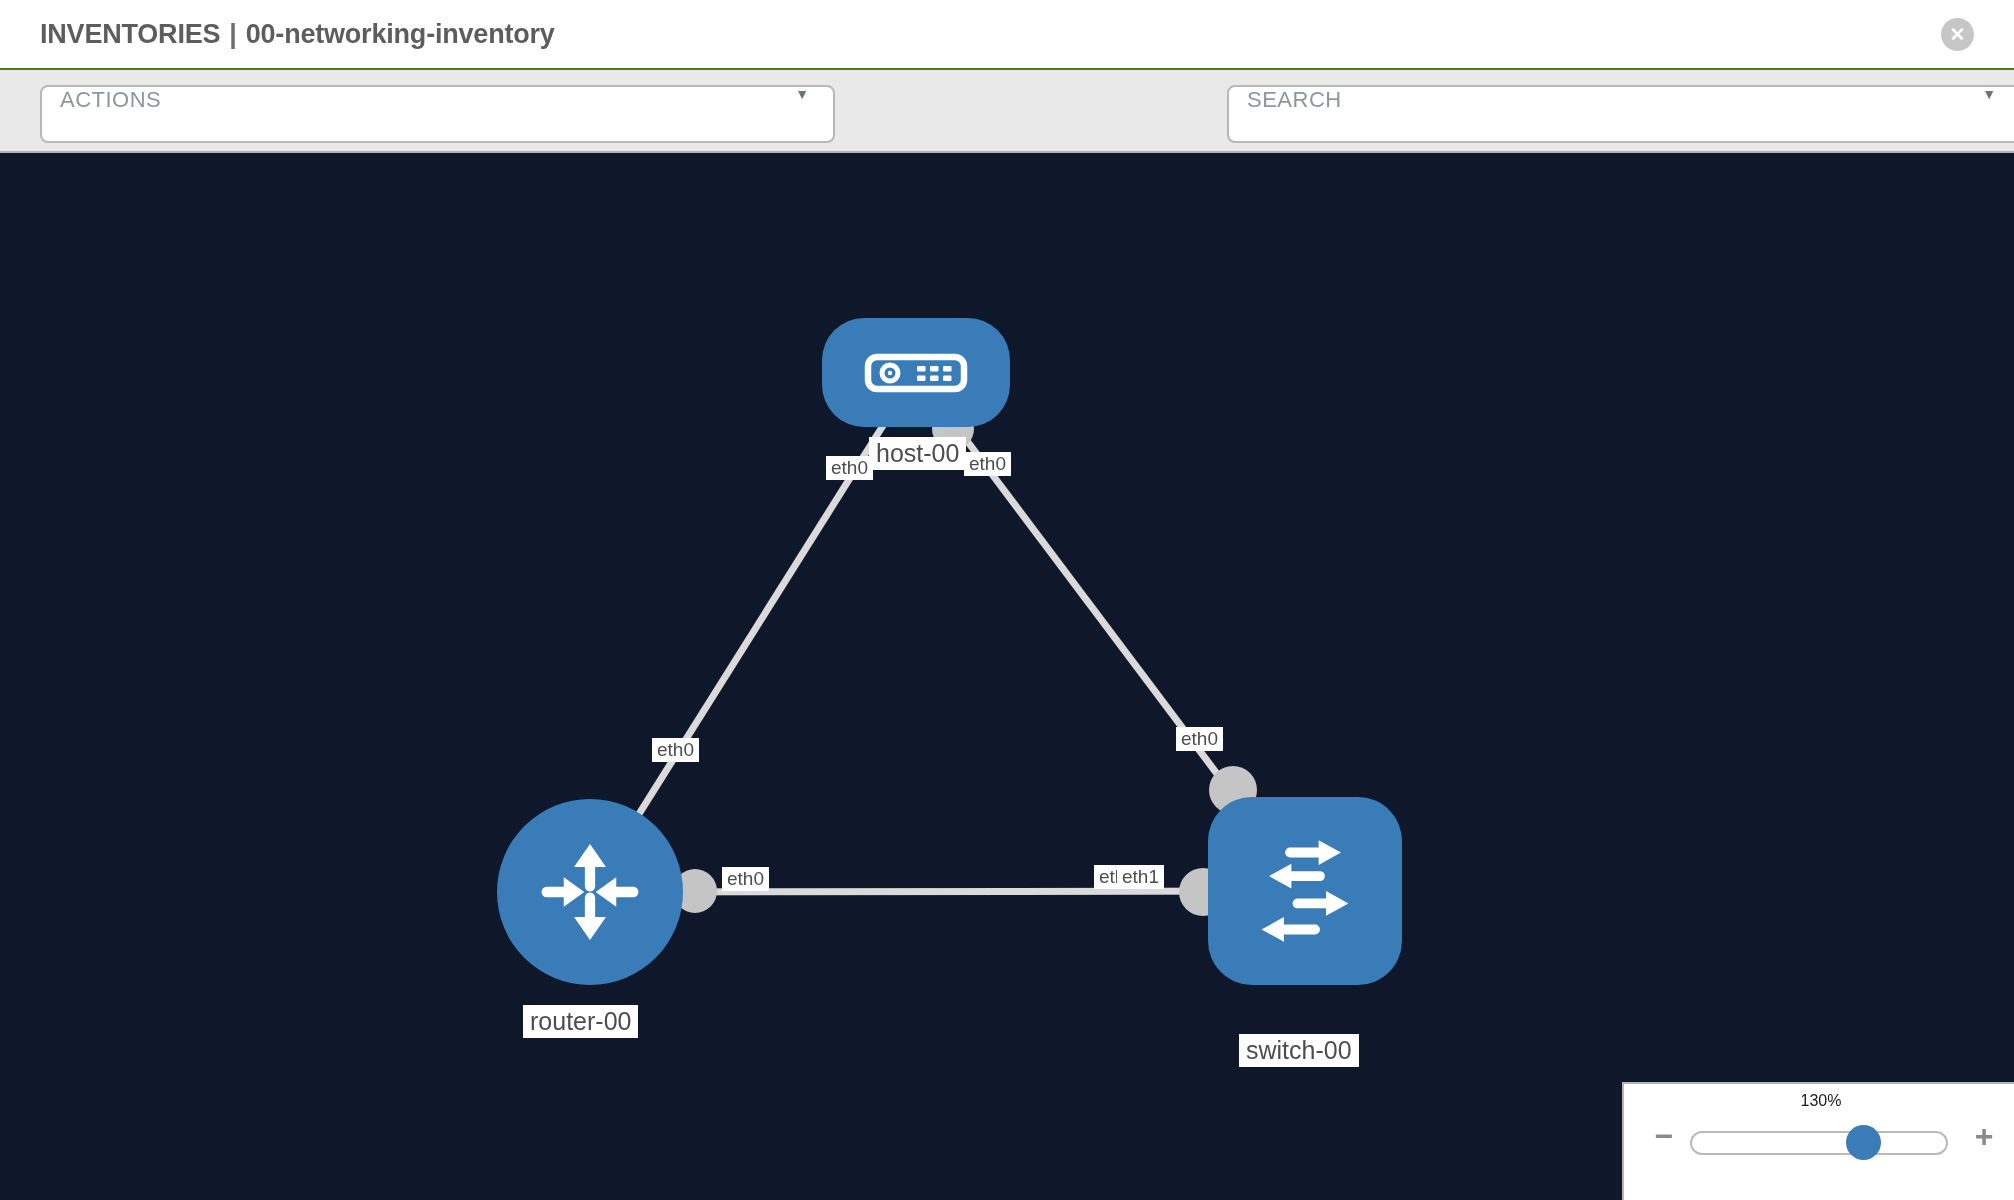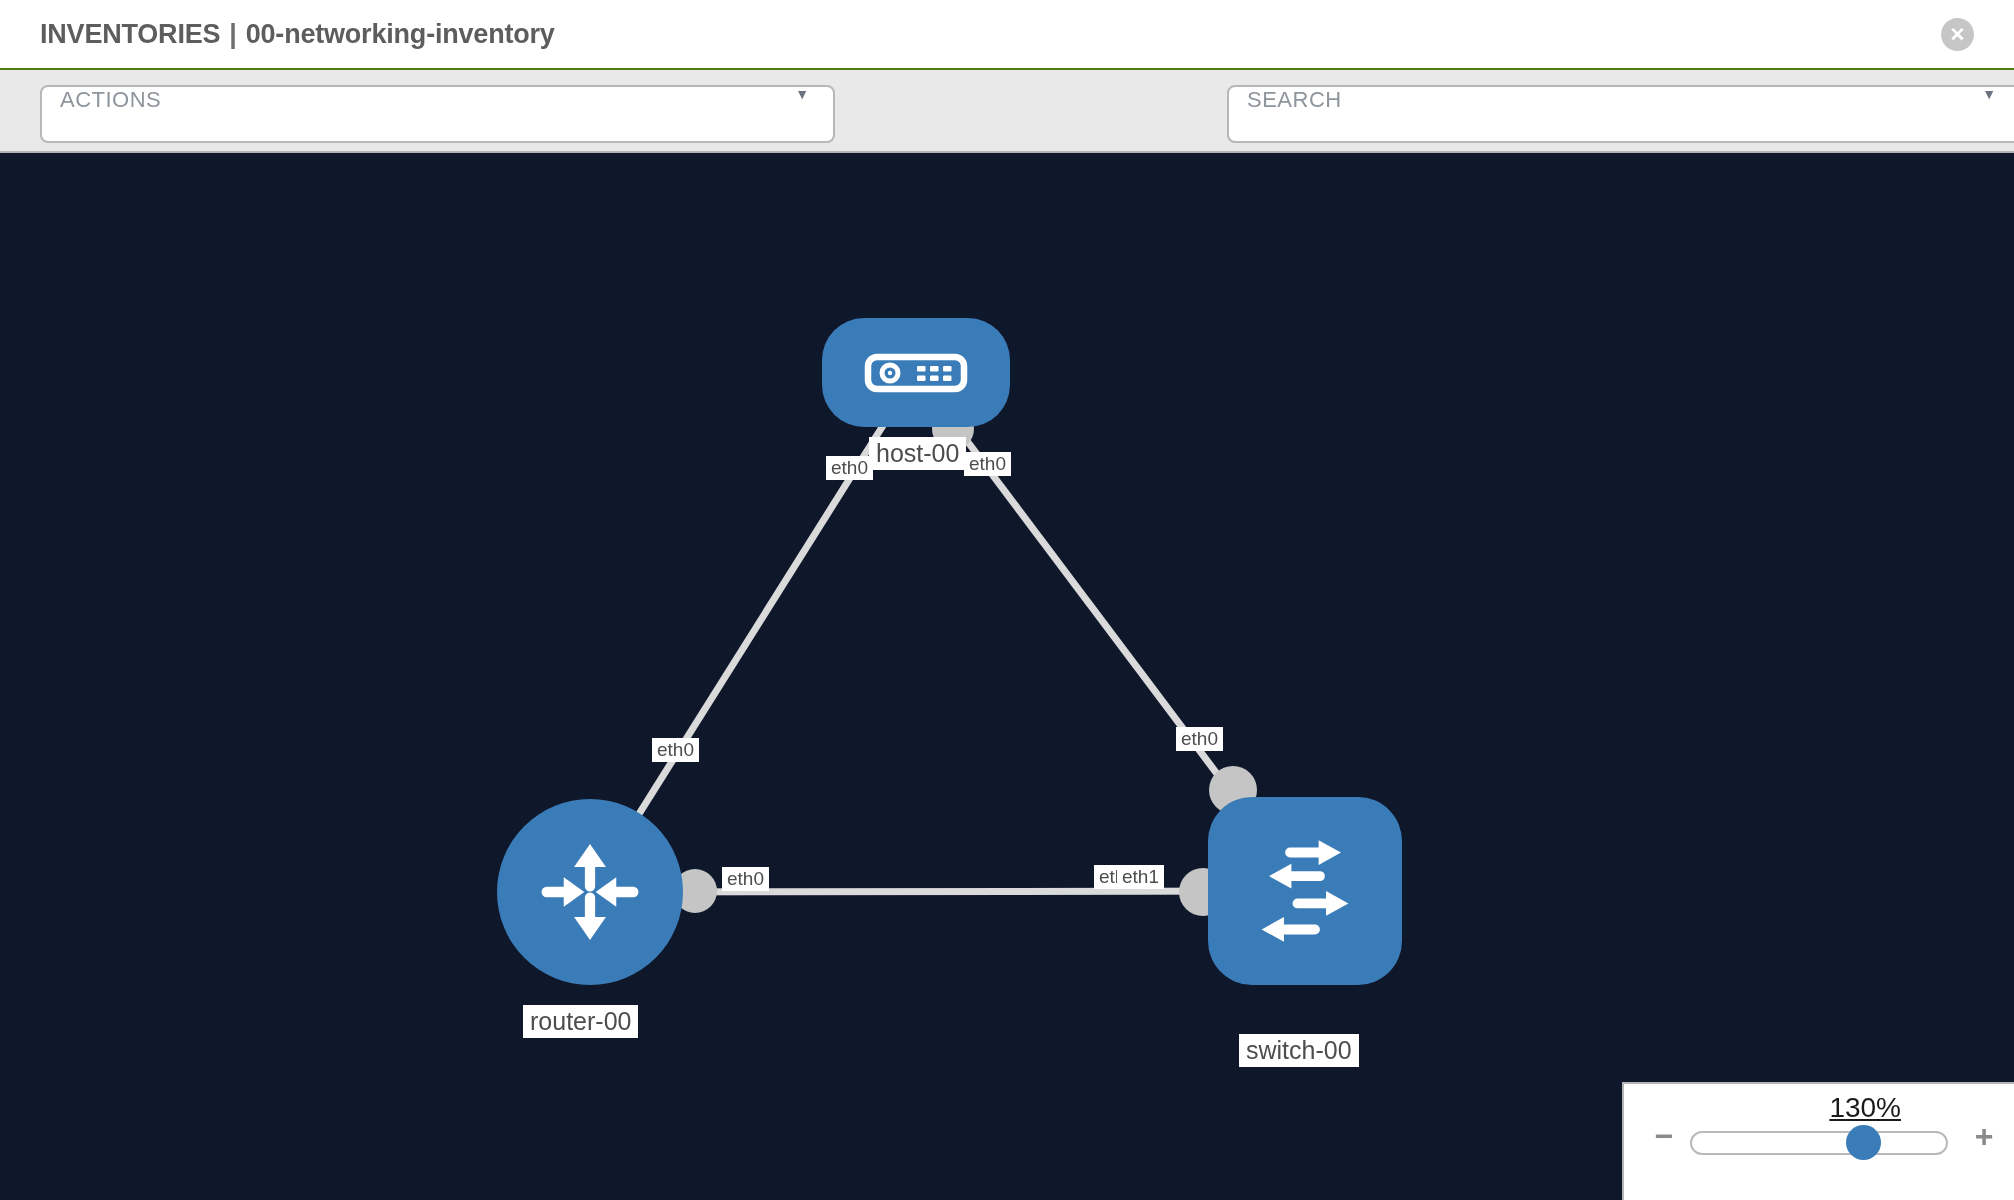--- a/index.html
+++ b/index.html
@@ -41,22 +41,22 @@
   .node-router{left:497px;top:646px;width:186px;height:186px;border-radius:50%;}
   .node-switch{left:1208px;top:644px;width:194px;height:188px;border-radius:44px;}
 
   .chip{position:absolute;background:#fff;color:#4d4d4d;padding:1px 5px;white-space:nowrap;}
   .chip-if{font-size:19px;}
   .chip-name{font-size:25px;padding:2px 7px;}
 
   
   .zoom-panel{position:absolute;left:1622px;top:929px;width:430px;height:150px;background:#fff;
        border:2px solid #b5b5b5;box-sizing:border-box;}
-  .zoom-level{position:absolute;left:117px;top:8px;width:160px;text-align:right;
-       font-size:28px;color:#1a1a1a;text-decoration:underline;}
+  .zoom-level{position:absolute;left:117px;top:8px;width:160px;text-align:center;
+       font-size:16px;color:#1a1a1a;}
   .zoom-minus,.zoom-plus{position:absolute;top:34px;width:32px;background:none;border:none;
        text-align:center;font-size:32px;font-weight:700;color:#8a8a8a;cursor:pointer;padding:0;}
   .zoom-minus{left:24px;}
   .zoom-plus{left:344px;}
   .zoom-track{position:absolute;left:66px;top:47px;width:258px;height:24px;background:#fff;
        border:2px solid #b9b9b9;border-radius:13px;box-sizing:border-box;cursor:pointer;}
   .zoom-handle{position:absolute;left:222px;top:41px;width:35px;height:35px;border-radius:50%;
        background:#3a7cb8;cursor:grab;}
 </style>
 </head>

